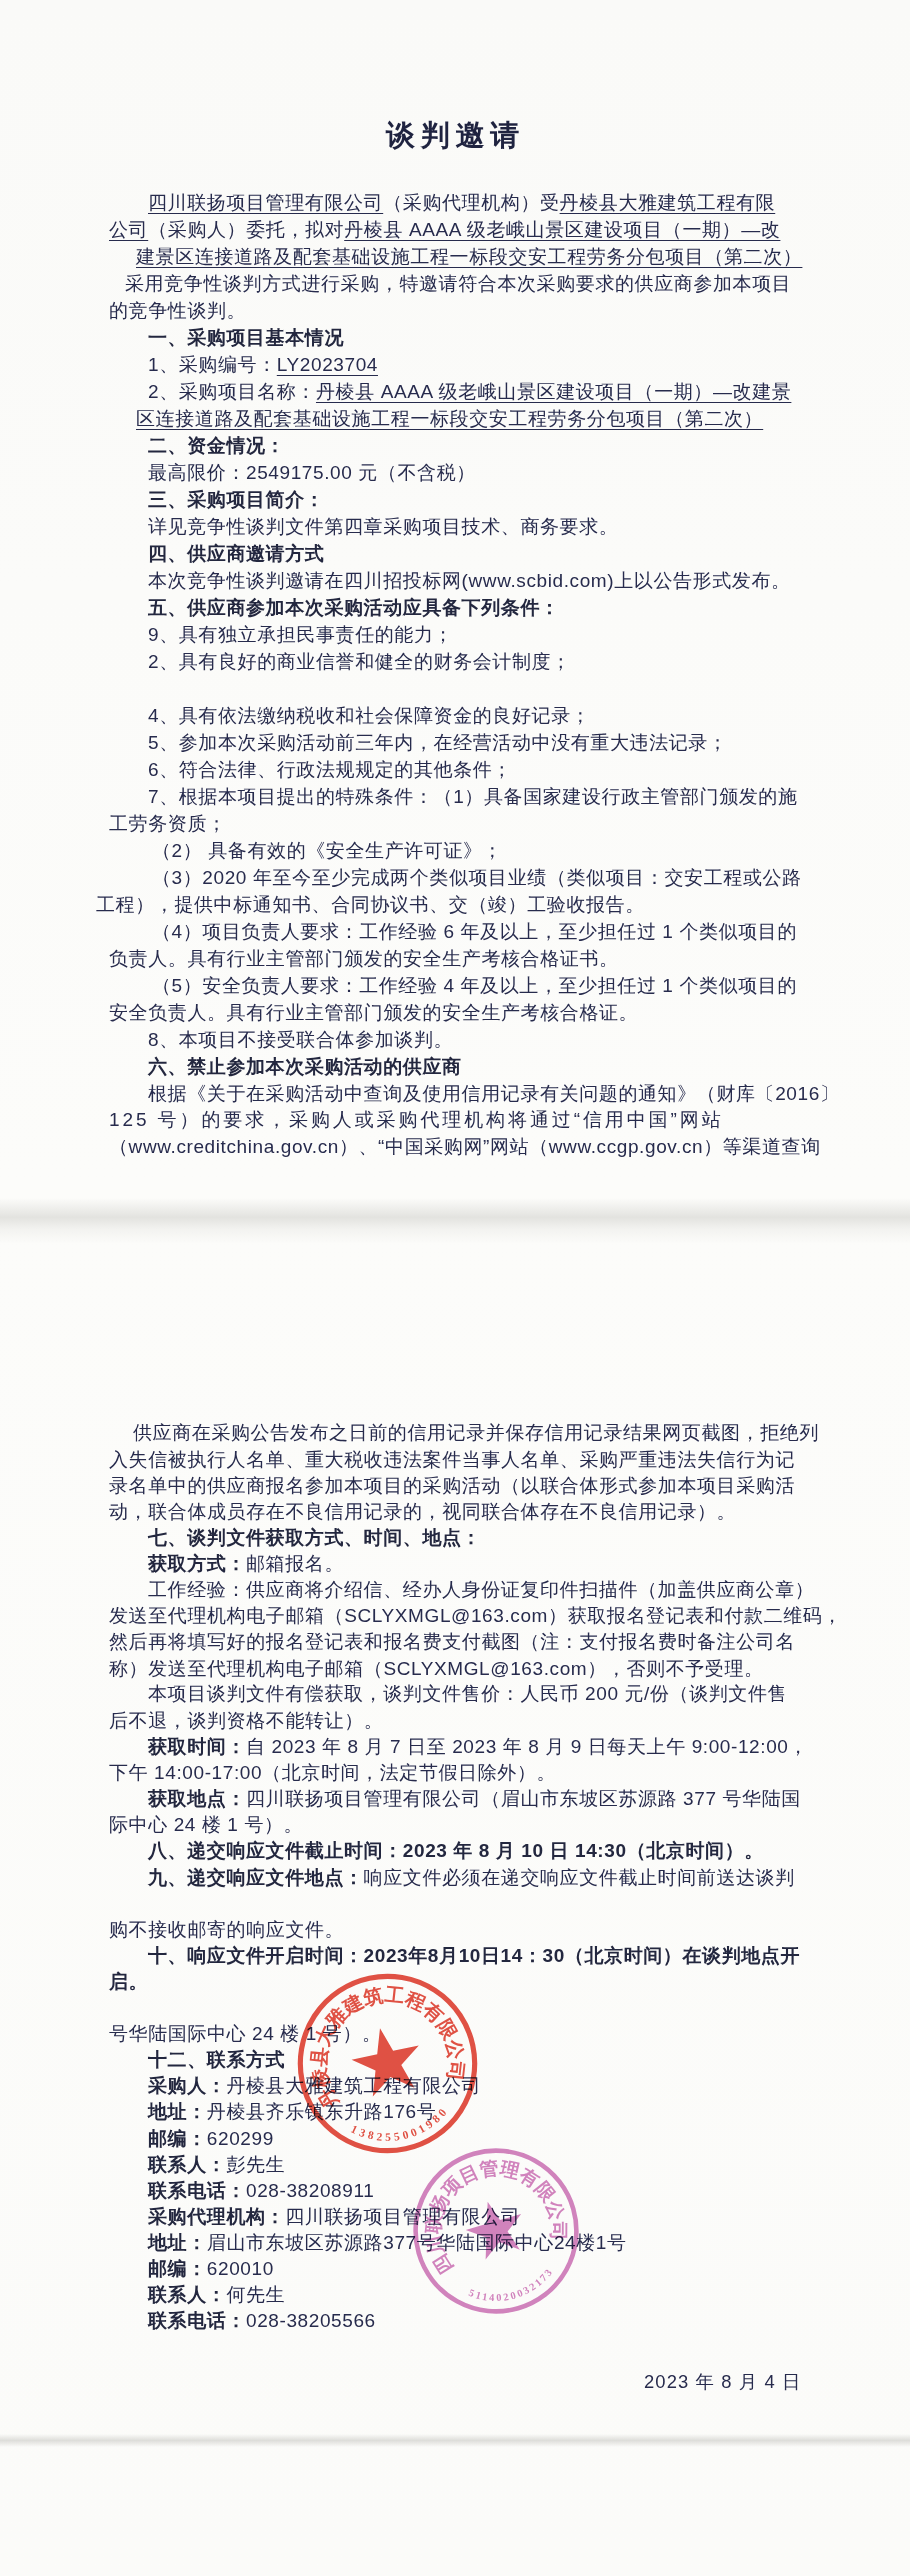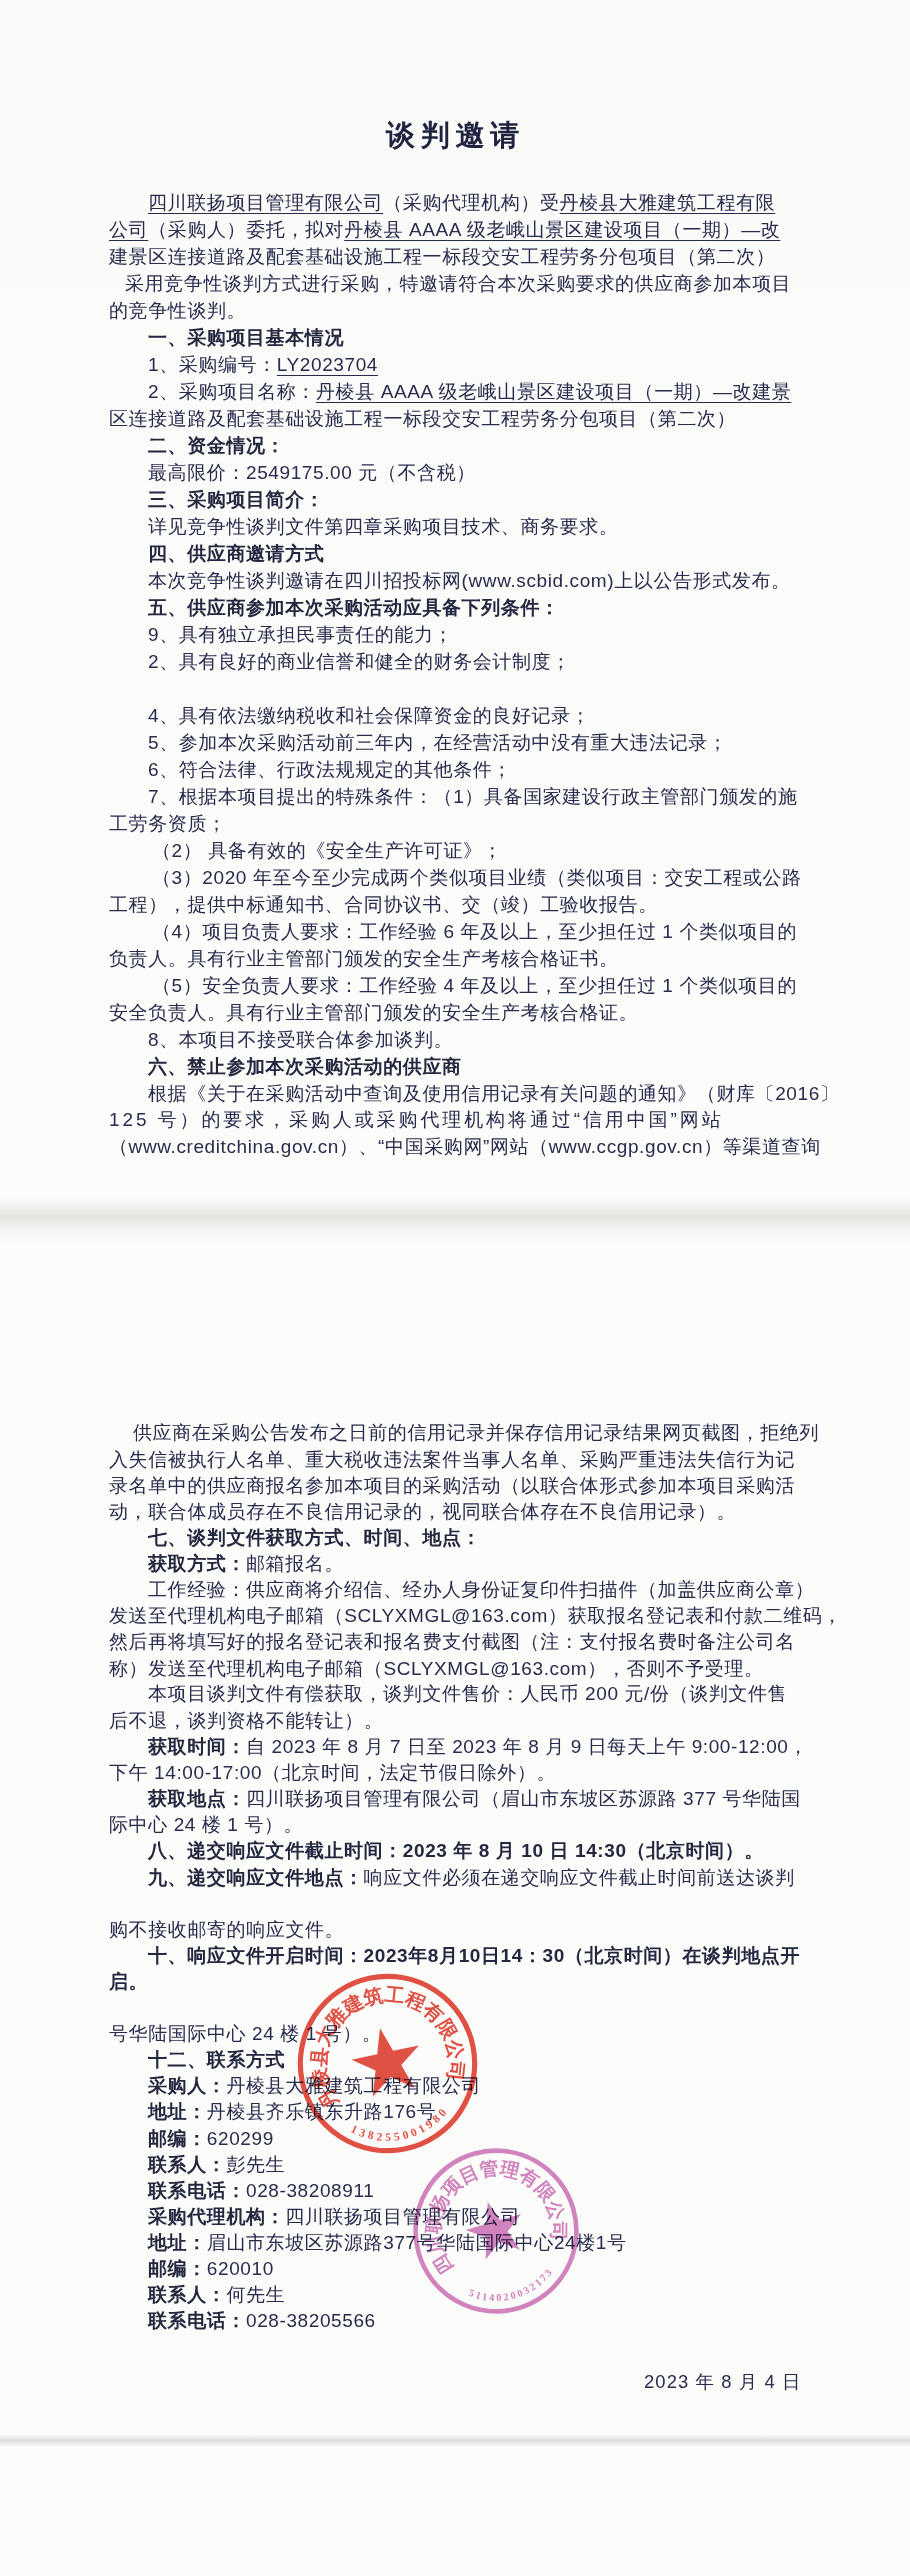--- a/index.html
+++ b/index.html
@@ -10,21 +10,21 @@
     font-family:"Liberation Sans","DejaVu Sans",sans-serif;
   }
   .ln{
     position:absolute;white-space:nowrap;
     font-size:19px;letter-spacing:0.6px;color:#272b4d;
     line-height:1.2;
   }
   .b{font-weight:bold;color:#23273f;}
   .bl{font-weight:bold;color:#23273f;}
   .u{text-decoration:underline;text-underline-offset:4px;text-decoration-thickness:1.1px;}
-  .ua{text-underline-offset:4px;text-decoration-thickness:1.1px;}
+  .ua{text-decoration:underline;text-underline-offset:4px;text-decoration-thickness:1.1px;margin-left:27px;}
   .lsw{letter-spacing:2.9px;}
   #doc-title{
     position:absolute;top:116px;left:0;width:911px;text-align:center;
     font-size:29px;font-weight:bold;letter-spacing:5.7px;color:#1f2340;
   }
   #doc-date{position:absolute;top:2369px;left:644px;font-size:18.4px;letter-spacing:1.1px;color:#272b4d;}
   .page-gap{
     position:absolute;left:0;width:911px;height:46px;top:1198px;
     background:linear-gradient(180deg,rgba(205,205,200,0) 0%,rgba(196,196,191,0.45) 42%,rgba(210,210,205,0.22) 68%,rgba(210,210,205,0) 100%);
   }
@@ -70,21 +70,21 @@
   <div class="ln b" style="top:597px;left:148px">五、供应商参加本次采购活动应具备下列条件：</div>
   <div class="ln" style="top:624px;left:148px">9、具有独立承担民事责任的能力；</div>
   <div class="ln" style="top:651px;left:148px">2、具有良好的商业信誉和健全的财务会计制度；</div>
   <div class="ln" style="top:705px;left:148px">4、具有依法缴纳税收和社会保障资金的良好记录；</div>
   <div class="ln" style="top:732px;left:148px">5、参加本次采购活动前三年内，在经营活动中没有重大违法记录；</div>
   <div class="ln" style="top:759px;left:148px">6、符合法律、行政法规规定的其他条件；</div>
   <div class="ln" style="top:786px;left:148px">7、根据本项目提出的特殊条件：（1）具备国家建设行政主管部门颁发的施</div>
   <div class="ln" style="top:813px;left:109px">工劳务资质；</div>
   <div class="ln" style="top:840px;left:152px">（2）  具备有效的《安全生产许可证》；</div>
   <div class="ln" style="top:867px;left:152px">（3）2020 年至今至少完成两个类似项目业绩（类似项目：交安工程或公路</div>
-  <div class="ln" style="top:894px;left:109px">工程），提供中标通知书、合同协议书、交（竣）工验收报告。</div>
+  <div class="ln" style="top:894px;left:96px">工程），提供中标通知书、合同协议书、交（竣）工验收报告。</div>
   <div class="ln" style="top:921px;left:152px">（4）项目负责人要求：工作经验 6 年及以上，至少担任过 1 个类似项目的</div>
   <div class="ln" style="top:948px;left:109px">负责人。具有行业主管部门颁发的安全生产考核合格证书。</div>
   <div class="ln" style="top:975px;left:152px">（5）安全负责人要求：工作经验 4 年及以上，至少担任过 1 个类似项目的</div>
   <div class="ln" style="top:1002px;left:109px">安全负责人。具有行业主管部门颁发的安全生产考核合格证。</div>
   <div class="ln" style="top:1029px;left:148px">8、本项目不接受联合体参加谈判。</div>
   <div class="ln b" style="top:1056px;left:148px">六、禁止参加本次采购活动的供应商</div>
   <div class="ln" style="top:1083px;left:148px">根据《关于在采购活动中查询及使用信用记录有关问题的通知》（财库〔2016〕</div>
   <div class="ln lsw" style="top:1109px;left:109px">125 号）的要求，采购人或采购代理机构将通过“信用中国”网站</div>
   <div class="ln" style="top:1136px;left:109px">（www.creditchina.gov.cn）、“中国采购网”网站（www.ccgp.gov.cn）等渠道查询</div>
 

